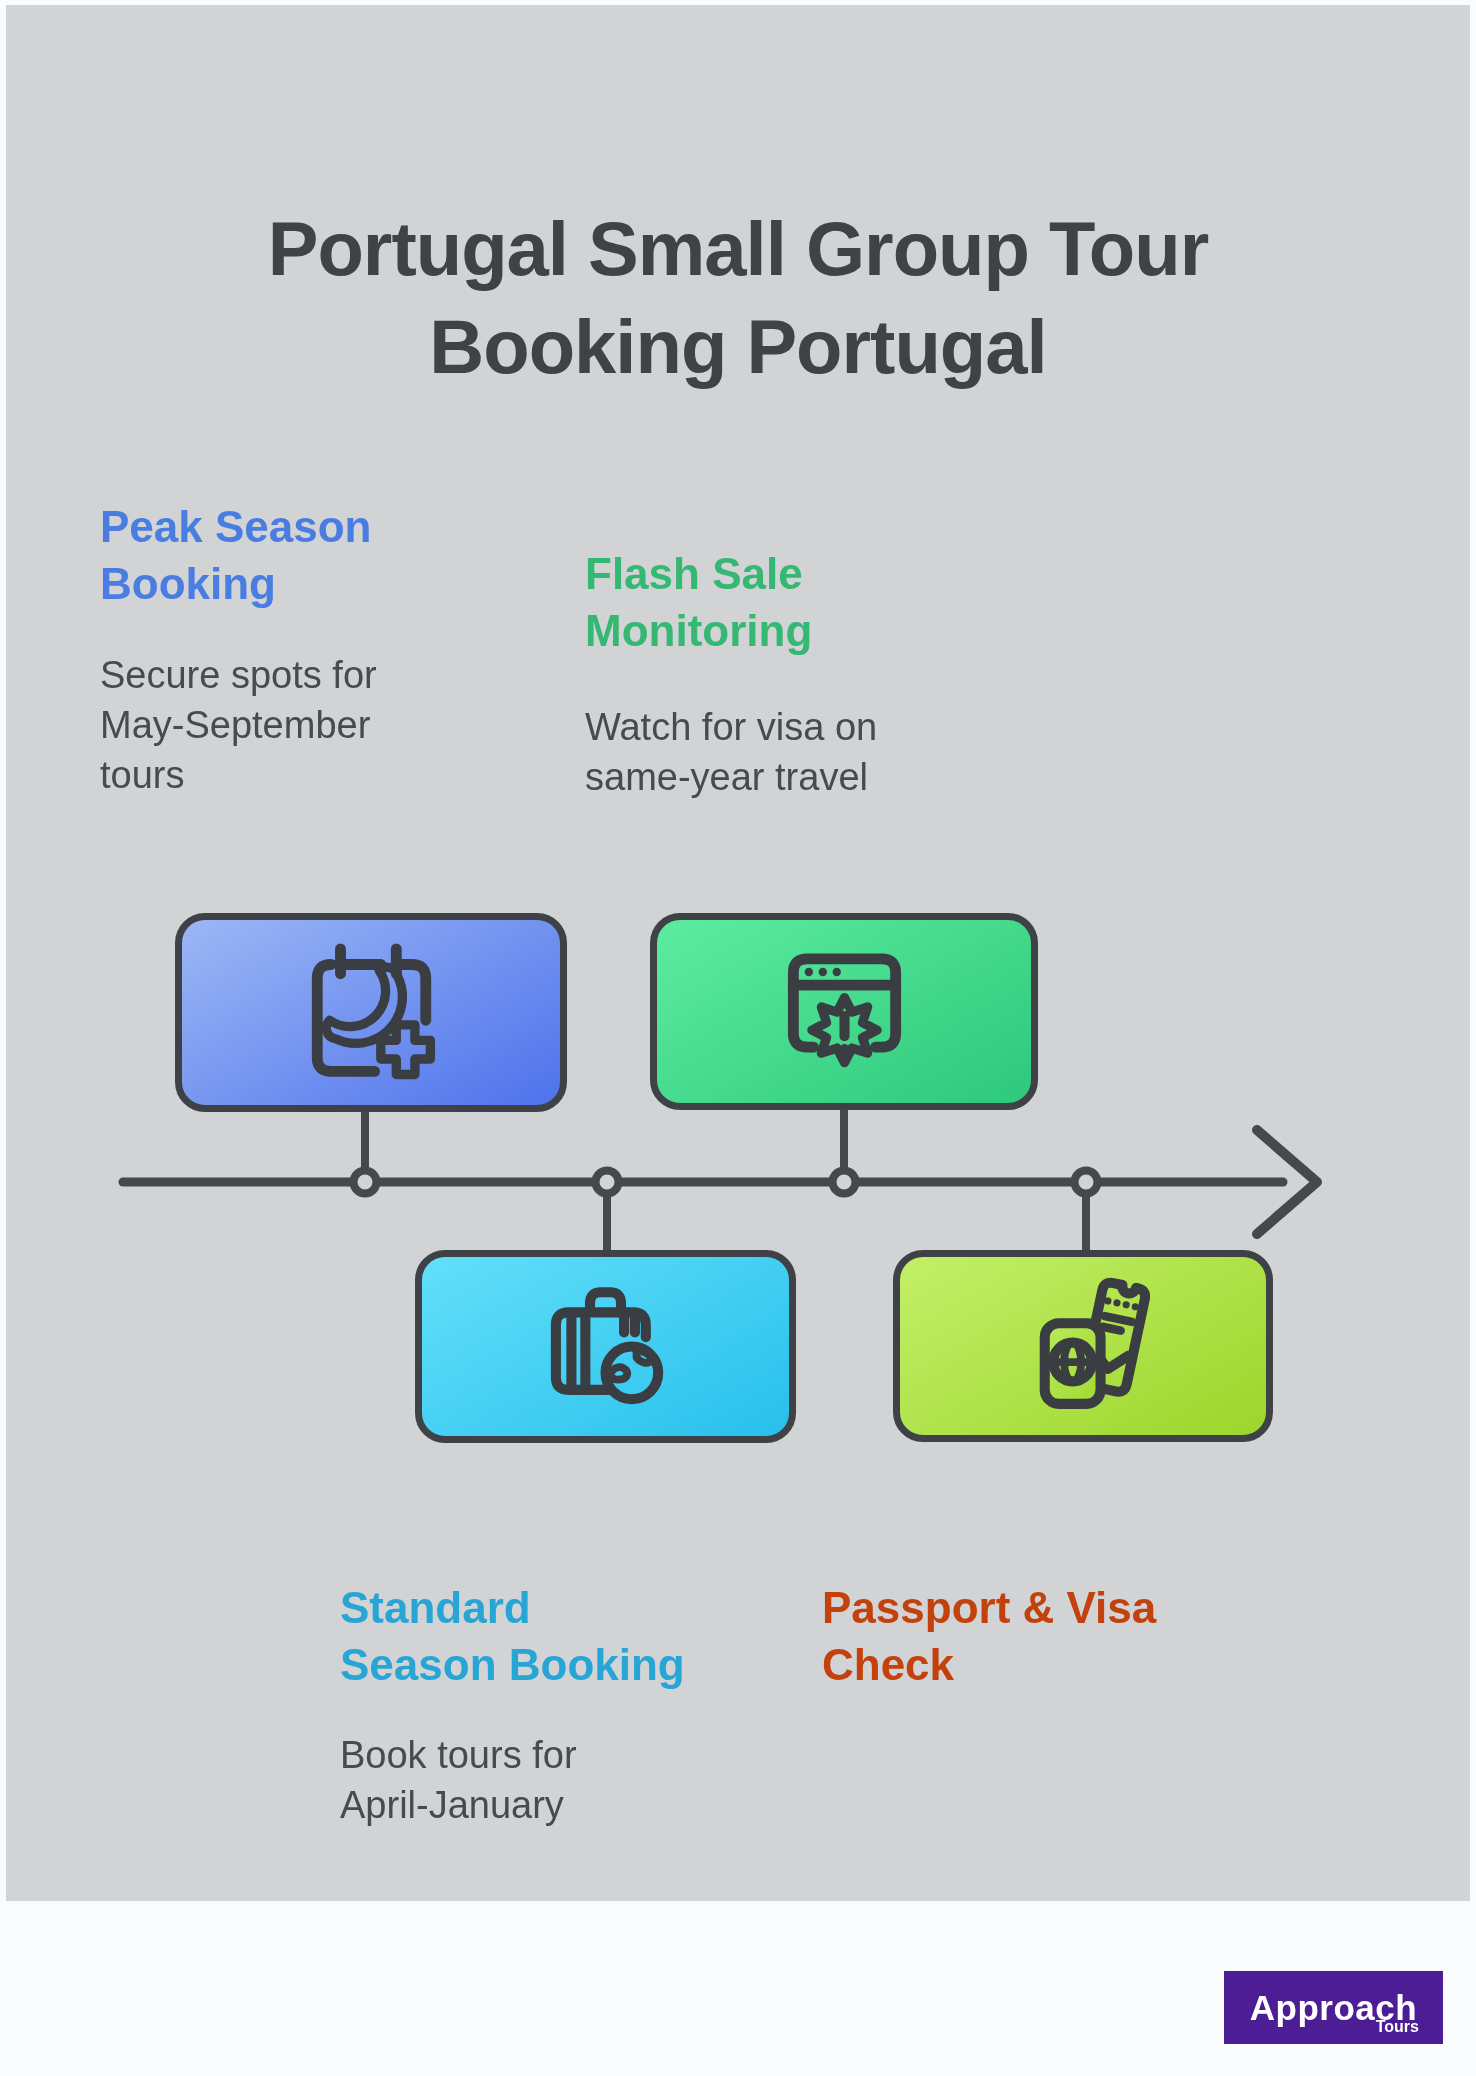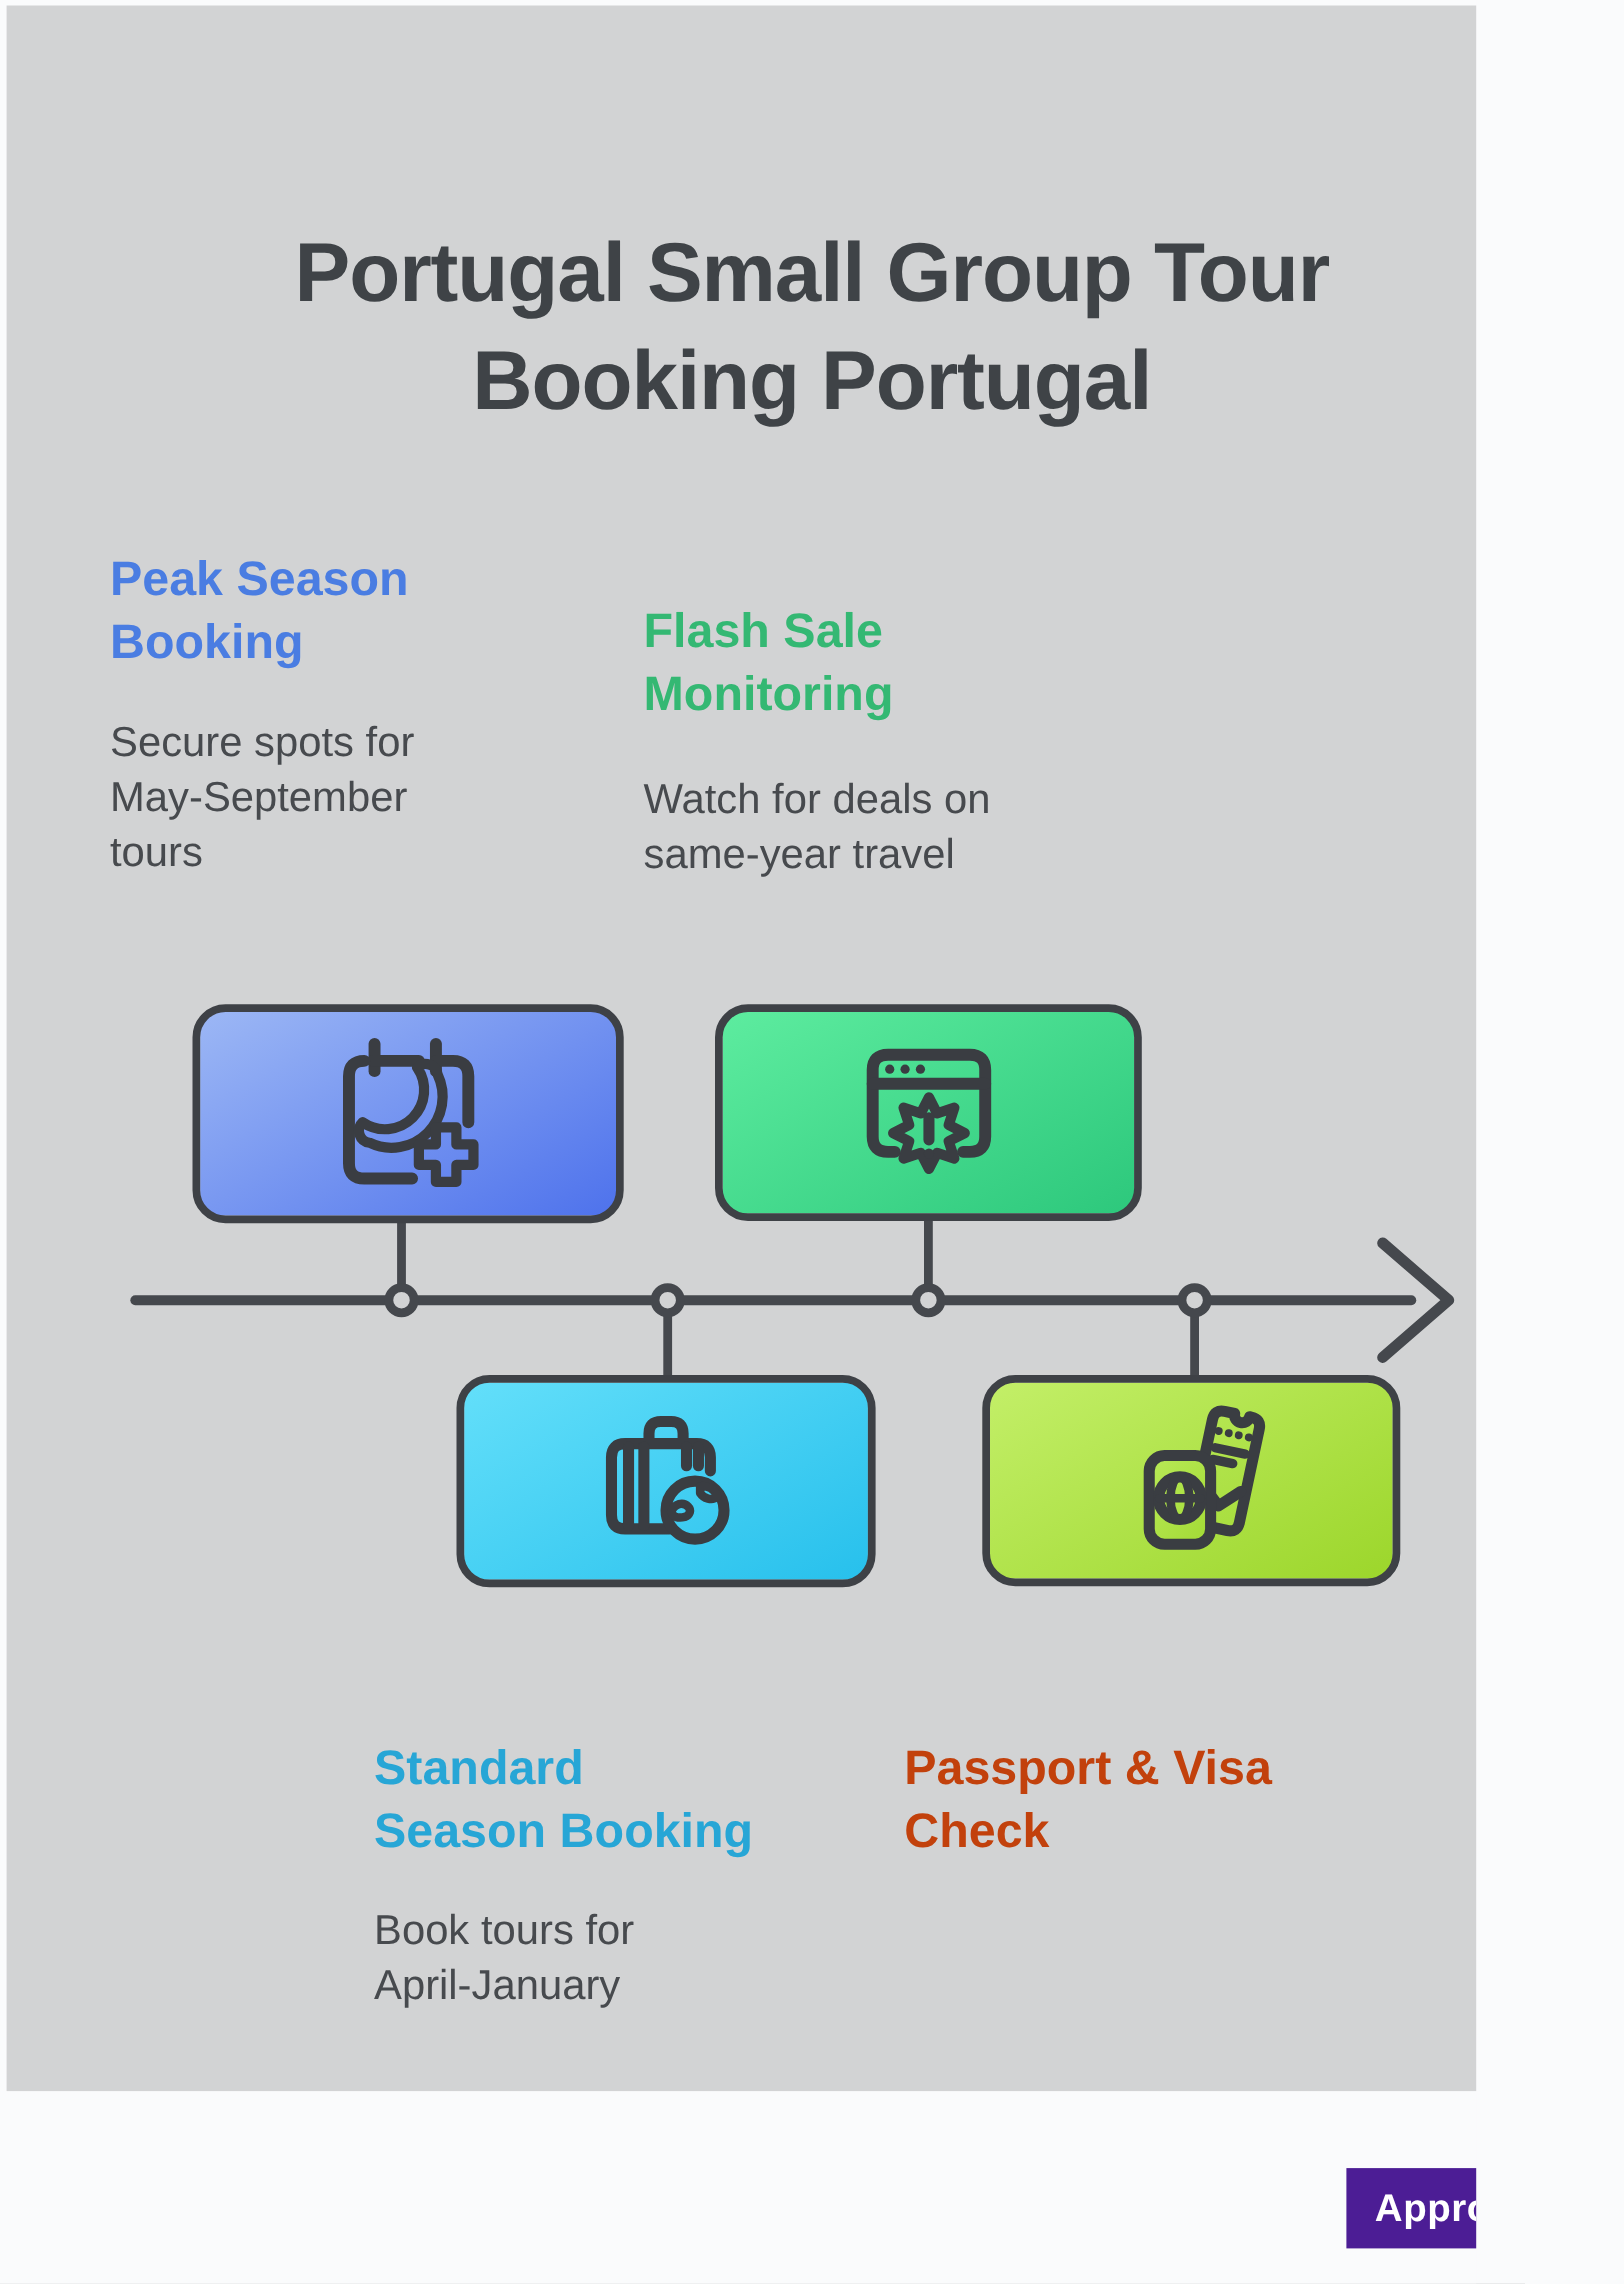--- a/index.html
+++ b/index.html
@@ -2,21 +2,21 @@
 <html><head>
 <meta charset="utf-8">
 <style>
   html,body{margin:0;padding:0;}
   body{
     font-family:"Liberation Sans","DejaVu Sans",sans-serif;
     background:#fafbfc;
   }
   .page{
     position:relative;
-    width:1342px;height:2076px;
+    width:1476px;height:2076px;
     background:#fafbfc;
     overflow:hidden;
   }
   .canvas{
     position:absolute;left:6px;top:5px;
     width:1464px;height:1896px;
     background:#d2d3d4;
   }
   .title{
     position:absolute;left:0;top:200px;width:1476px;
@@ -90,21 +90,21 @@
     <div>Secure spots for</div>
     <div>May-September</div>
     <div>tours</div>
   </div>
 
   <div class="step-heading h-flash" style="color: rgb(52, 184, 115);">
     <div>Flash Sale</div>
     <div>Monitoring</div>
   </div>
   <div class="step-desc d-flash">
-    <div>Watch for deals on</div>
+    <div>Watch for visa on</div>
     <div>same-year travel</div>
   </div>
 
   <div class="step-heading h-standard" style="color: rgb(39, 166, 214);">
     <div>Standard</div>
     <div>Season Booking</div>
   </div>
   <div class="step-desc d-standard">
     <div>Book tours for</div>
     <div>April-January</div>

